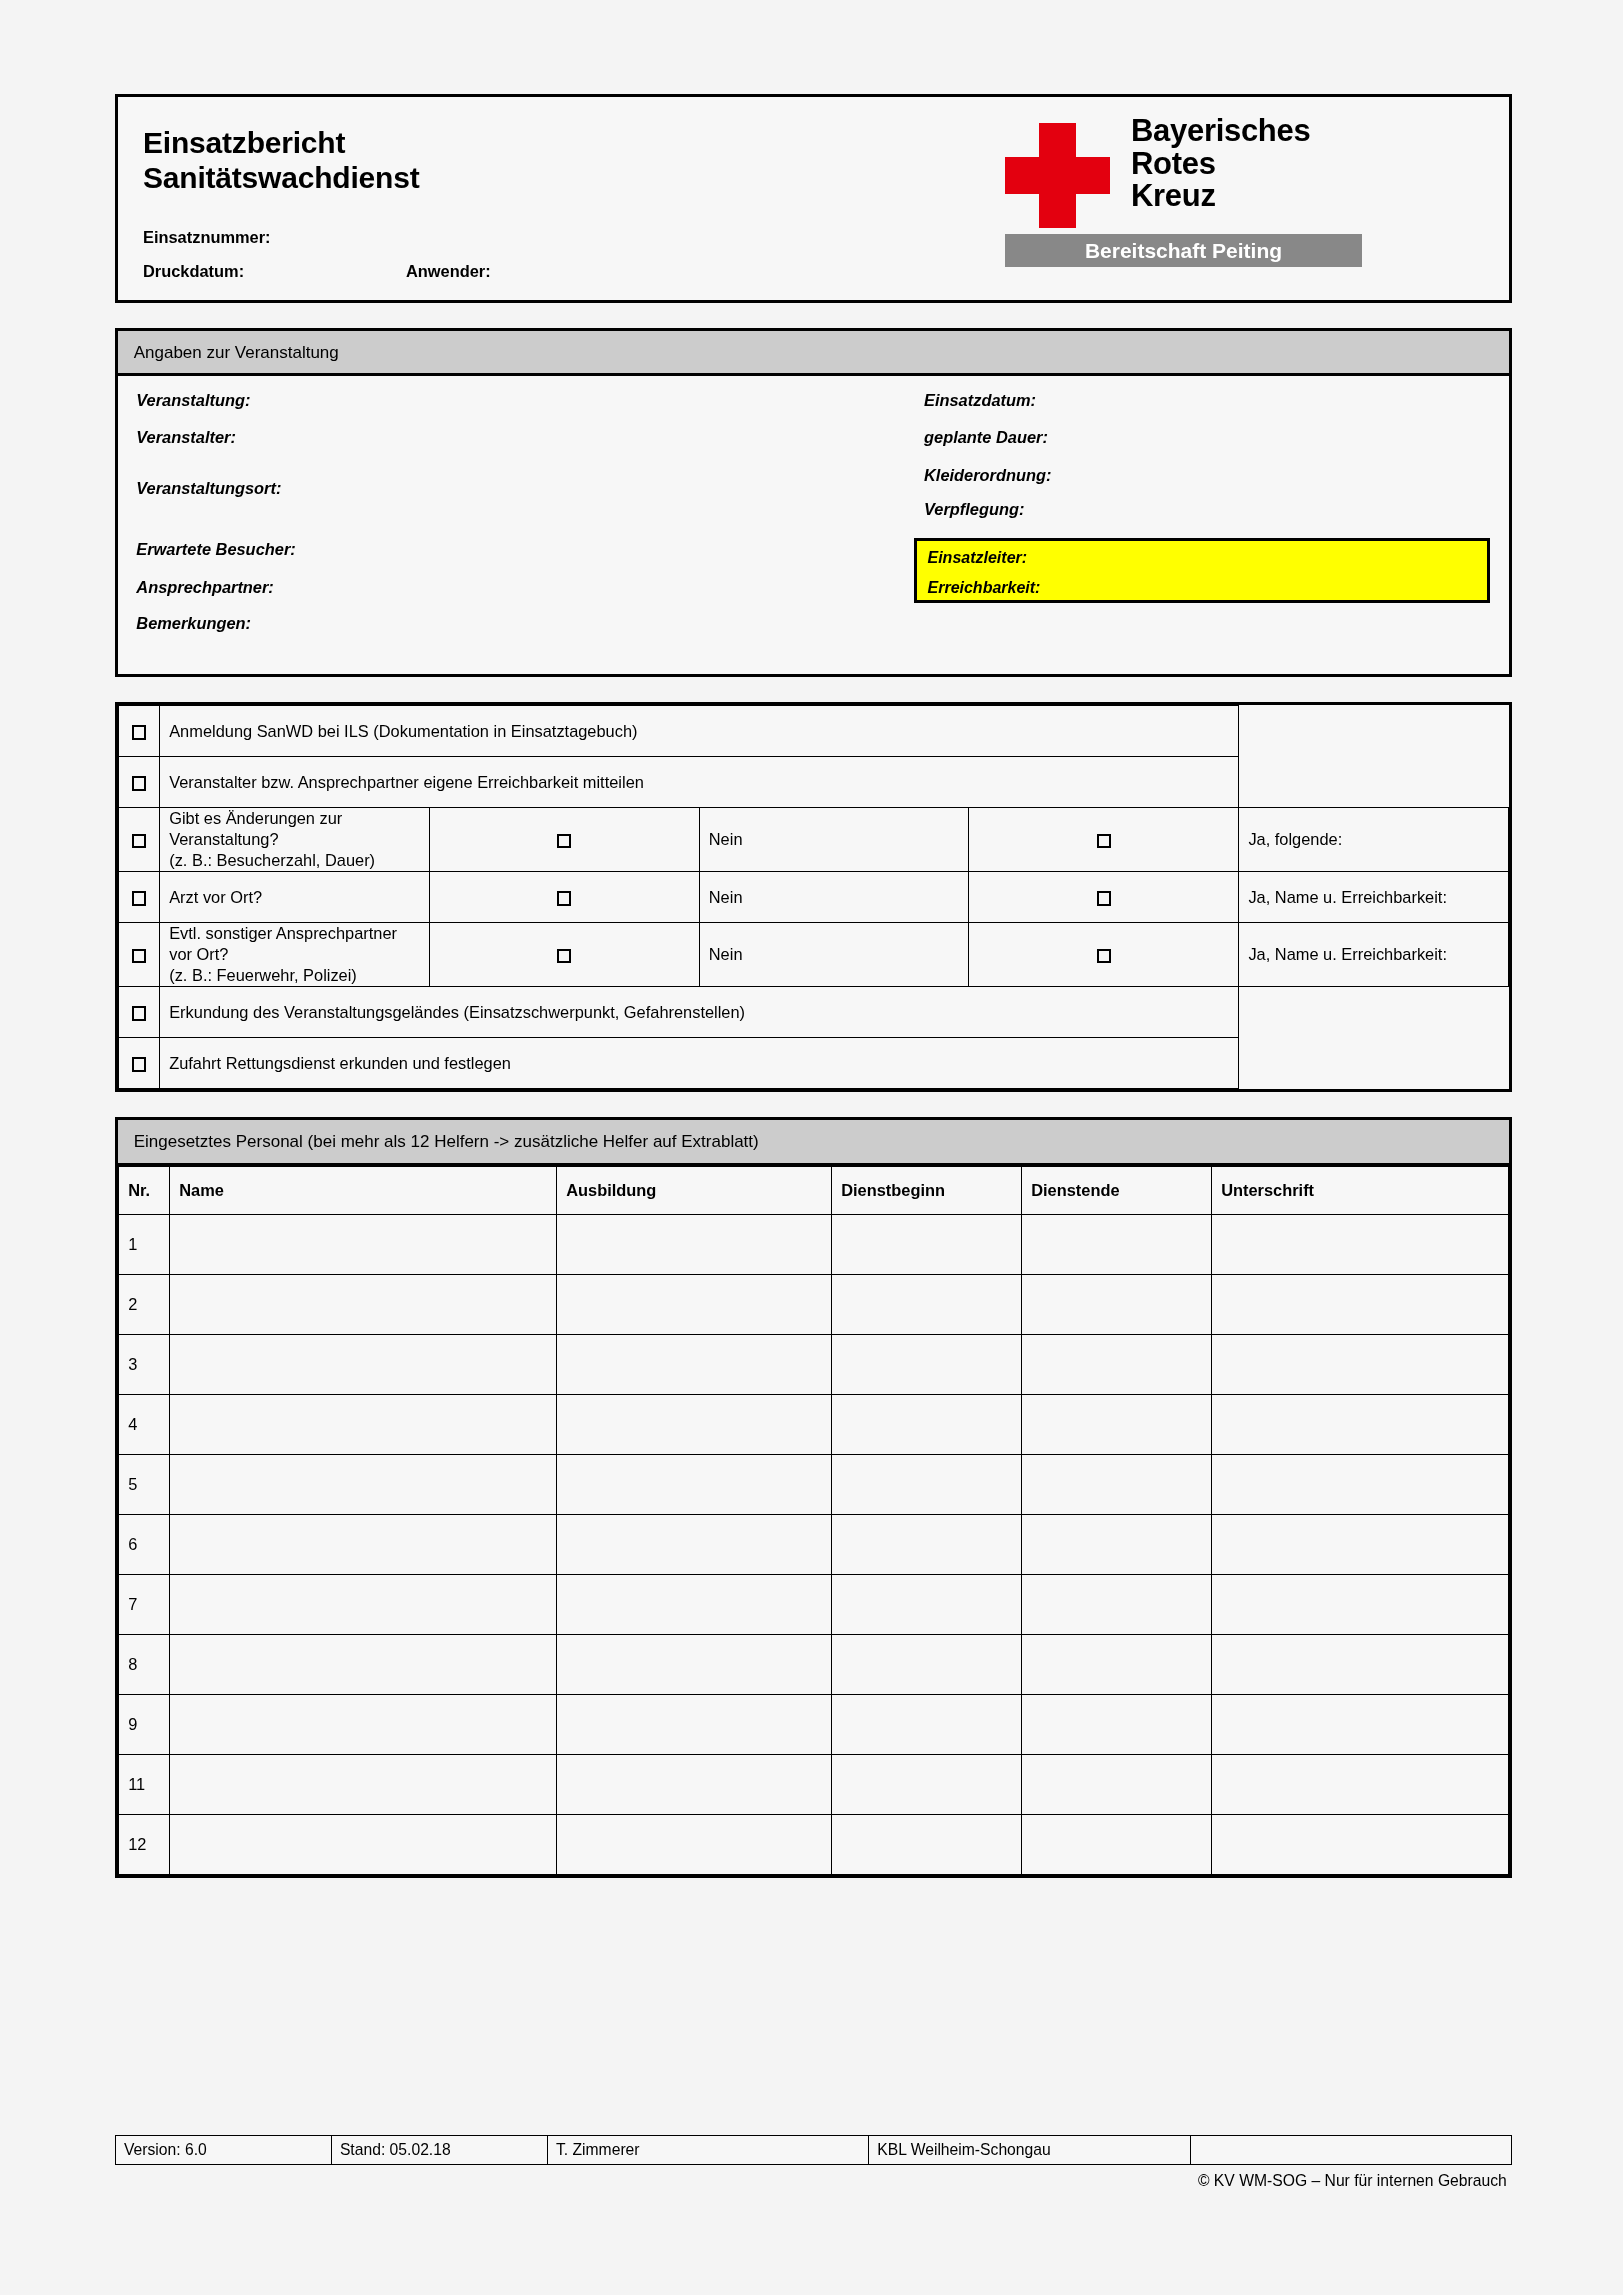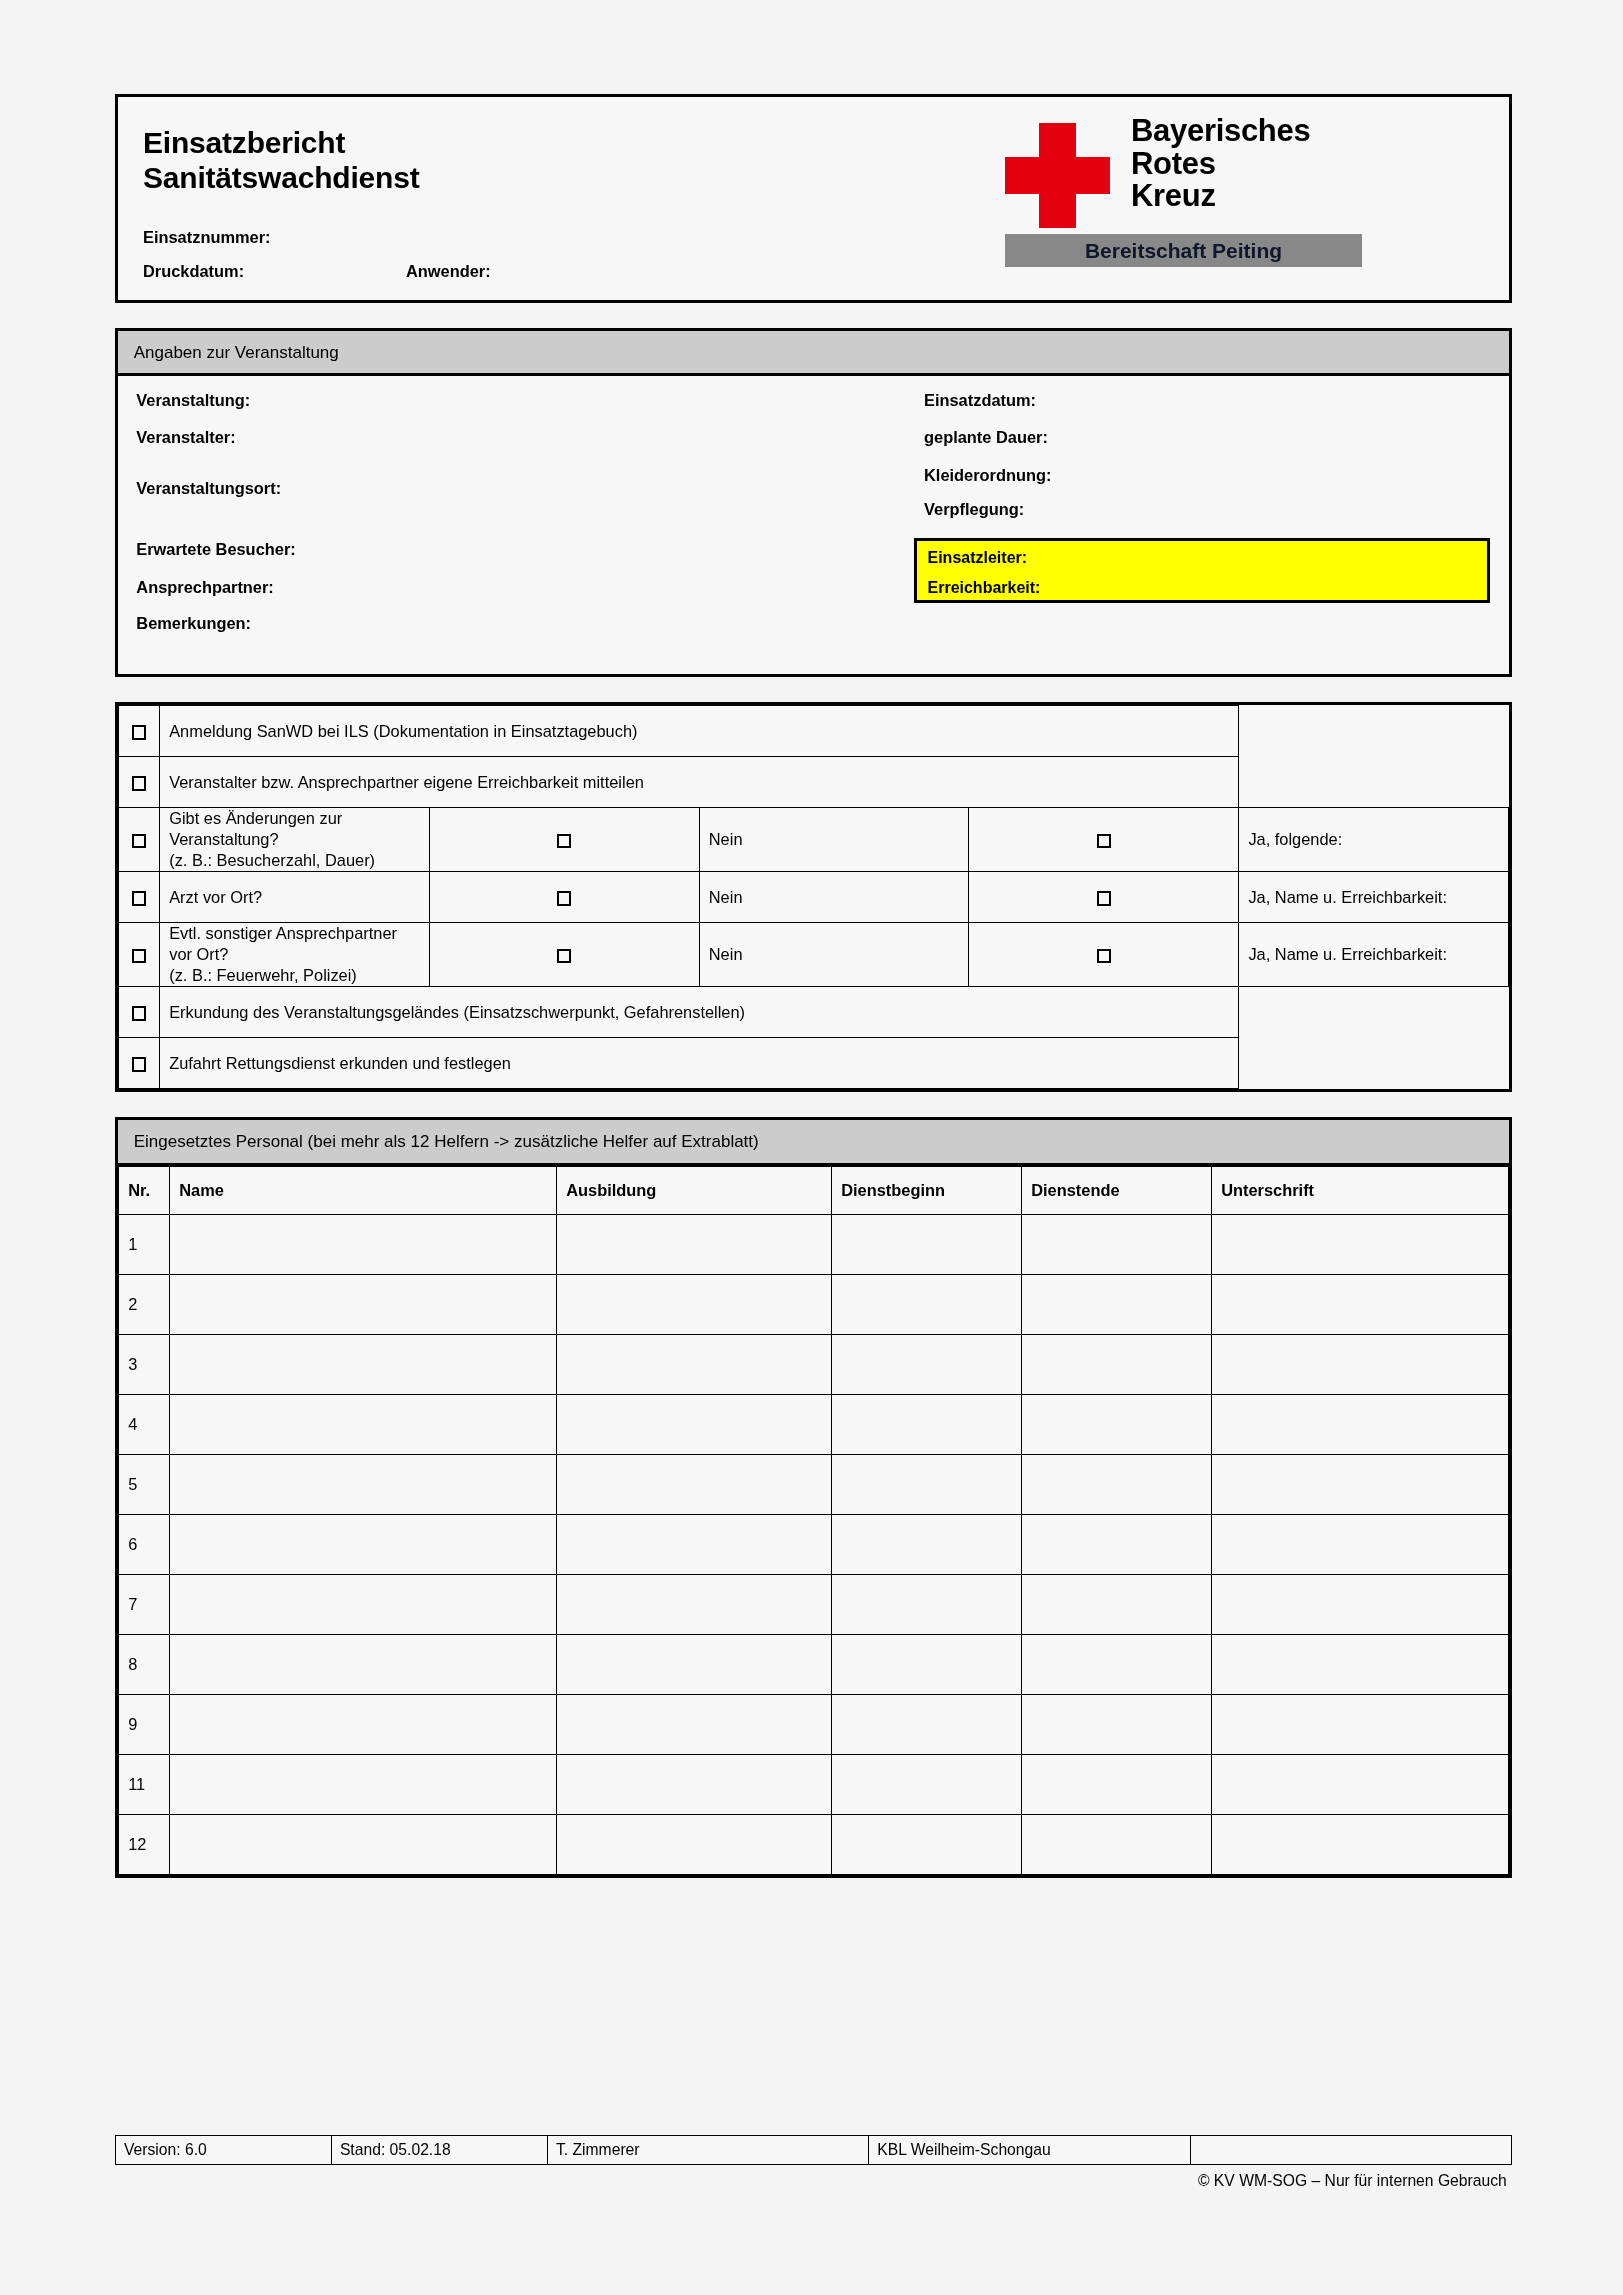--- a/index.html
+++ b/index.html
@@ -118,21 +118,21 @@
     height: 33px;
     background: #888888;
   }
   .logo-band-text {
     position: absolute;
     left: 0; top: 0;
     width: 357px;
     height: 33px;
     line-height: 33px;
     text-align: center;
-    color: #0f172a;
+    color: #ffffff;
     font-size: 21px;
     font-weight: bold;
   }
 
   
   .band {
     background: #cccccc;
     border-bottom: 3.9px solid #000;
     padding: 11.8px 15.7px 10.5px 15.7px;
     font-size: 17px;
@@ -141,20 +141,21 @@
   .band b { font-weight: normal; text-align: right; }
   .band .reg { font-weight: normal; }
 
   
   .ev {
     margin-bottom: 25px;
   }
   .ev-body {
     position: relative;
     height: 298px;
+    font-style: italic;
   }
   .ev-l {
     position: absolute;
     left: 18.3px;
     font-size: 16.4px;
     font-weight: bold;
     white-space: nowrap;
   }
   .ev-r {
     position: absolute;

